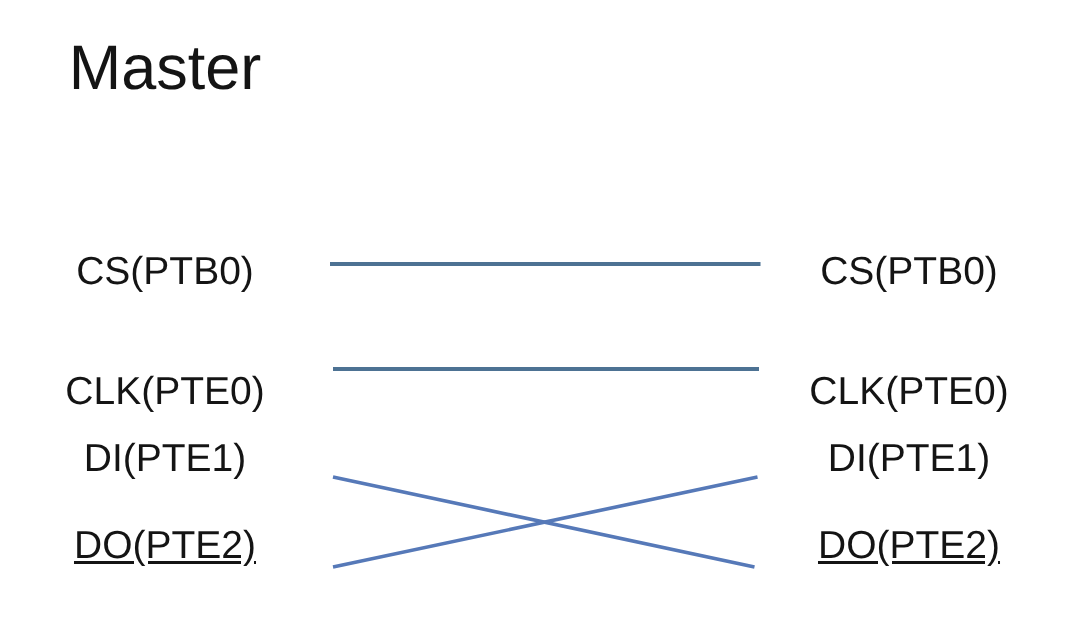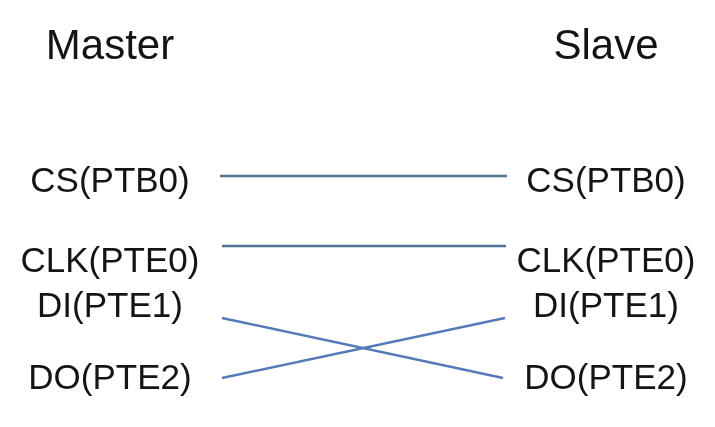--- a/index.html
+++ b/index.html
@@ -24,32 +24,32 @@
     line-height: 50px;
     text-align: center;
     white-space: nowrap;
     color: #141414;
   }
   .col-title.left  { left: 20px; }
   .col-title.right { left: 516px; }
   .pin-label {
     position: absolute;
     width: 180px;
-    font-size: 35px;
+    font-size: 26px;
     line-height: 44px;
     text-align: center;
     white-space: nowrap;
     color: #141414;
   }
   .pin-label.left  { left: 20px; }
   .pin-label.right { left: 516px; }
   .row-cs  { top: 158px; }
   .row-clk { top: 238px; }
   .row-di  { top: 283px; }
-  .row-do  { top: 355px; }
+  .row-do  { top: 341px; text-decoration: underline; }
   svg.wires {
     position: absolute;
     left: 0;
     top: 0;
     width: 715px;
     height: 427px;
     pointer-events: none;
   }
 </style>
 </head>
@@ -58,21 +58,20 @@
 <div class="canvas">
 
   <svg class="wires" viewBox="0 0 715 427" xmlns="http://www.w3.org/2000/svg">
     <line x1="220" y1="176" x2="507" y2="176" stroke="#4d7293" stroke-width="2.6"></line>
     <line x1="222" y1="246" x2="506" y2="246" stroke="#4d7293" stroke-width="2.6"></line>
     <line x1="222" y1="318" x2="503" y2="378" stroke="#5679b8" stroke-width="2.4"></line>
     <line x1="222" y1="378" x2="505" y2="318" stroke="#5679b8" stroke-width="2.4"></line>
   </svg>
 
   <div class="col-title left">Master</div>
-  <div class="col-title right">Slave</div>
 
   <div class="pin-label left row-cs">CS(PTB0)</div>
   <div class="pin-label left row-clk">CLK(PTE0)</div>
   <div class="pin-label left row-di">DI(PTE1)</div>
   <div class="pin-label left row-do">DO(PTE2)</div>
 
   <div class="pin-label right row-cs">CS(PTB0)</div>
   <div class="pin-label right row-clk">CLK(PTE0)</div>
   <div class="pin-label right row-di">DI(PTE1)</div>
   <div class="pin-label right row-do">DO(PTE2)</div>

